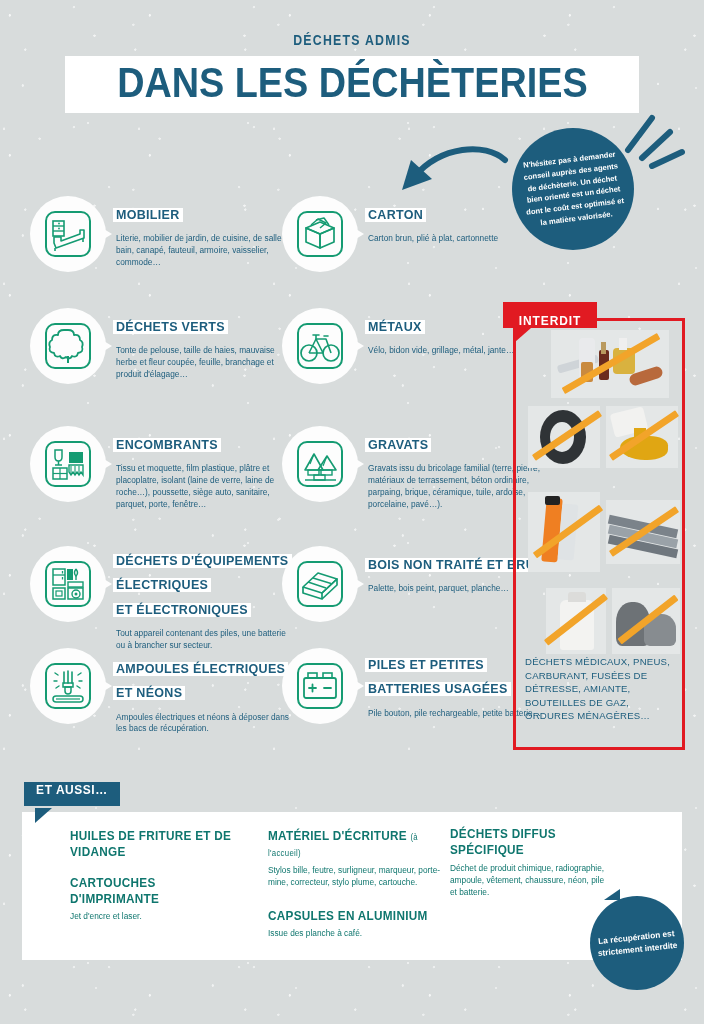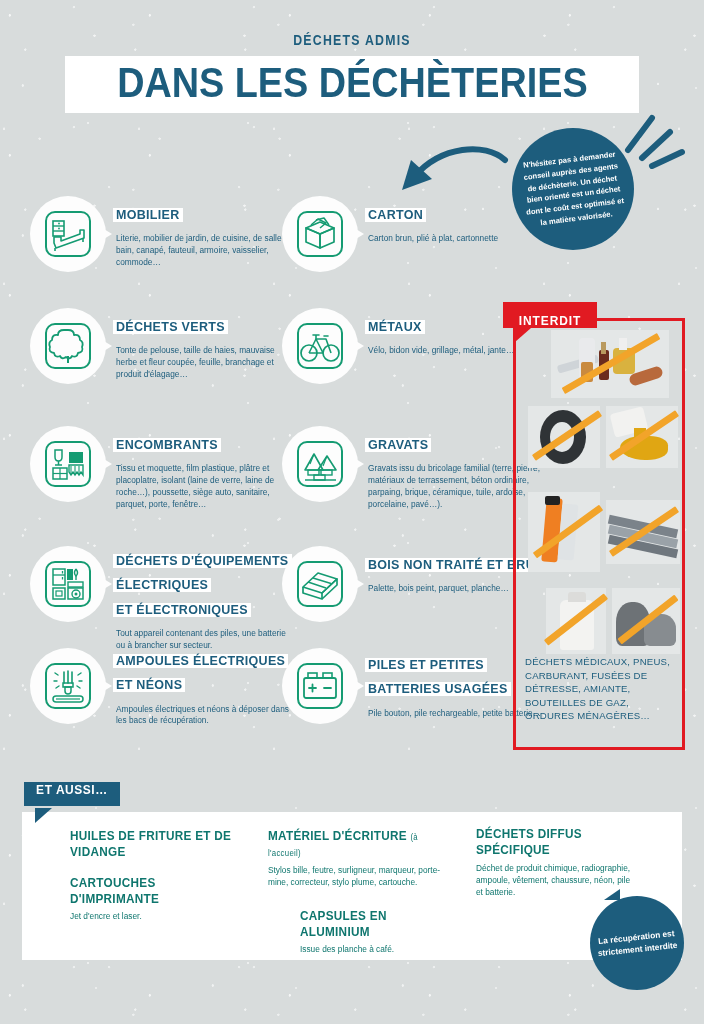--- a/index.html
+++ b/index.html
@@ -271,21 +271,21 @@
     <svg width="48" height="48" viewBox="0 0 48 48">
       <rect x="2" y="2" width="44" height="44" rx="9" fill="none" stroke="#159b72" stroke-width="2"></rect>
       <path d="M20 10 v11 M24 9 v12 M28 10 v11" stroke="#159b72" stroke-width="1.6" stroke-linecap="round"></path>
       <path d="M19 21 h10 v4 h-10 z" fill="none" stroke="#159b72" stroke-width="1.5"></path>
       <path d="M21 25 h6 v4 q0 3 -3 3 t-3 -3 z" fill="none" stroke="#159b72" stroke-width="1.5"></path>
       <path d="M14 13 l-3 -2 M13 19 l-3 0 M15 24 l-3 2 M34 13 l3 -2 M35 19 l3 0 M33 24 l3 2" stroke="#159b72" stroke-width="1.4" stroke-linecap="round"></path>
       <rect x="9" y="34" width="30" height="6" rx="3" fill="none" stroke="#159b72" stroke-width="1.5"></rect>
       <line x1="12" y1="37" x2="36" y2="37" stroke="#159b72" stroke-width="1.2"></line>
     </svg>
   </div>
-  <div class="itxt" style="top:0;">
+  <div class="itxt" style="top:8px;">
     <div class="ititle-wrap"><span class="ititle">AMPOULES ÉLECTRIQUES</span></div>
     <div class="ititle-wrap"><span class="ititle">ET NÉONS</span></div>
     <div class="idesc">Ampoules électriques et néons à déposer dans les bacs de récupération.</div>
   </div>
 </div>
 
 <div class="item" style="left:282px; top:196px; width:220px;">
   <div class="bub">
     <svg width="48" height="48" viewBox="0 0 48 48">
       <rect x="2" y="2" width="44" height="44" rx="9" fill="none" stroke="#159b72" stroke-width="2"></rect>
@@ -444,27 +444,27 @@
     <div class="ah">CARTOUCHES D'IMPRIMANTE</div>
     <div class="ad">Jet d'encre et laser.</div>
   </div>
 </div>
 
 <div class="acol" style="left:268px; top:828px; width:185px;">
   <div class="ablk">
     <div class="ah"><span>MATÉRIEL D'ÉCRITURE</span> <span class="small">(à l'accueil)</span></div>
     <div class="ad">Stylos bille, feutre, surligneur, marqueur, porte-mine, correcteur, stylo plume, cartouche.</div>
   </div>
-  <div class="ablk" style="margin-top:20px;margin-left:32px;">
+  <div class="ablk" style="margin-top:20px;">
     <div class="ah">CAPSULES EN ALUMINIUM</div>
     <div class="ad">Issue des planche à café.</div>
   </div>
 </div>
 
-<div class="acol" style="left:476px; top:826px; width:160px;">
+<div class="acol" style="left:450px; top:826px; width:160px;">
   <div class="ablk">
     <div class="ah">DÉCHETS DIFFUS</div>
     <div class="ah">SPÉCIFIQUE</div>
     <div class="ad">Déchet de produit chimique, radiographie, ampoule, vêtement, chaussure, néon, pile et batterie.</div>
   </div>
 </div>
 
 <div class="layer" id="recup">
   <div class="txt">La récupération est strictement interdite</div>
 </div>

